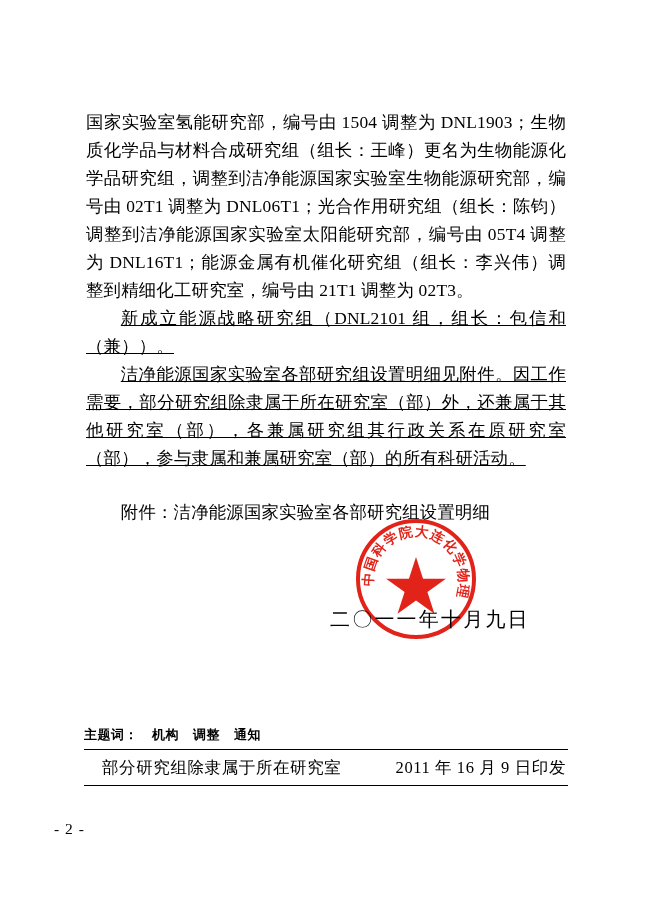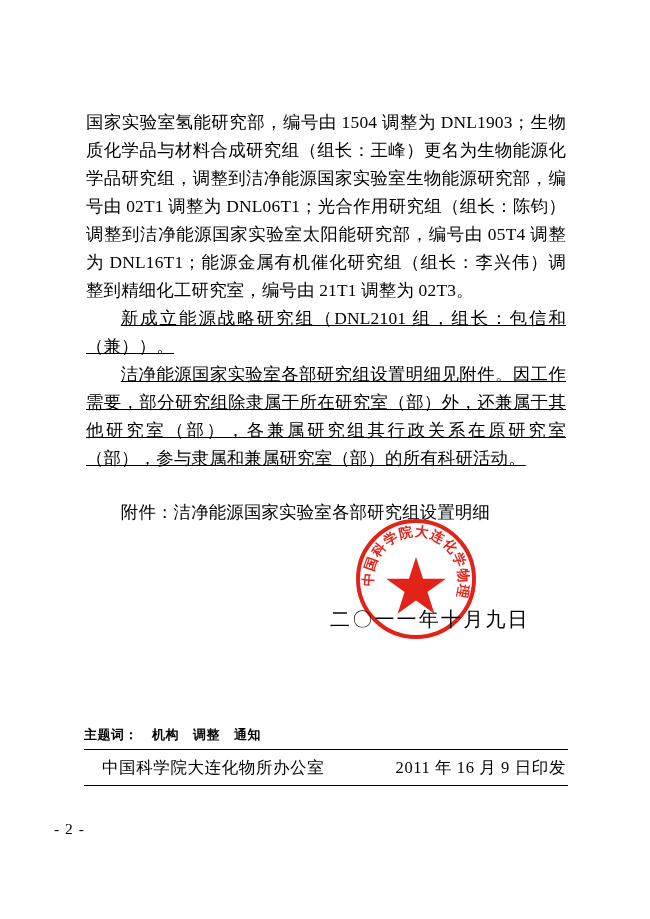--- a/index.html
+++ b/index.html
@@ -133,21 +133,21 @@
   </div>
 
   <div class="date-line">二〇一一年十月九日</div>
 
   <div class="footer">
     <div class="subject-line">
       <span class="subject-label">主题词：</span><span class="subject-words"><span>机构</span><span>调整</span><span>通知</span></span>
     </div>
     <div class="rule"></div>
     <div class="issue-row">
-      <span>中国科学院大连化物所办公室</span>
+      <span>部分研究组除隶属于所在研究室</span>
       <span>2011 年 16 月 9 日印发</span>
     </div>
     <div class="rule thin"></div>
   </div>
 
   <div class="page-num">- 2 -</div>
 
 </div>
 
 </body></html>

